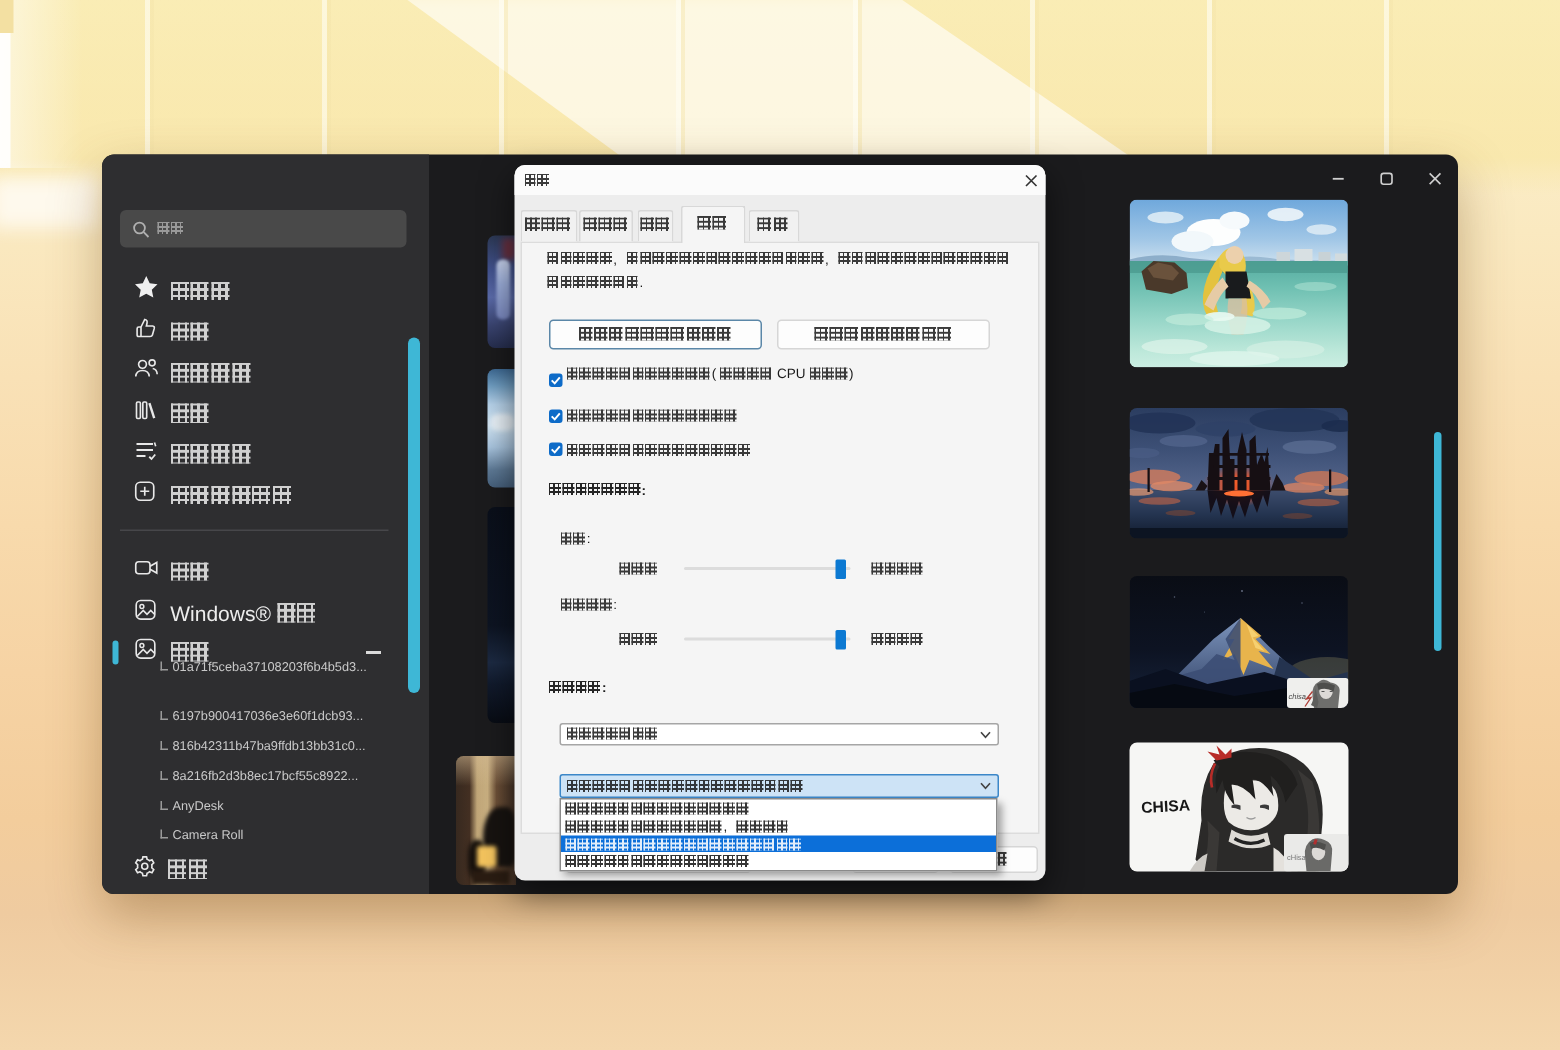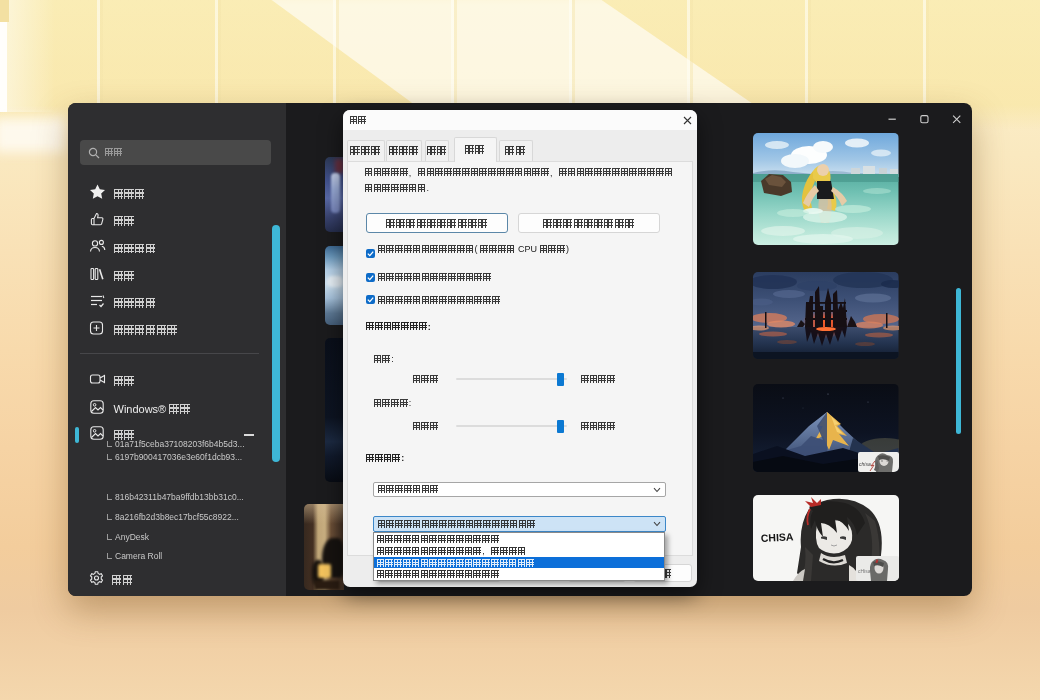--- a/index.html
+++ b/index.html
@@ -17,21 +17,21 @@
 #wedge{position:absolute;left:60px;top:-6px;width:740px;height:122px;
  background:rgba(255,255,255,.62);filter:blur(6px);
  clip-path:polygon(27.5% 0,72% 0,96% 100%,50% 100%)}
 #lstrip{position:absolute;left:0;top:20px;width:7px;height:92px;background:rgba(255,255,255,.9)}
 #lsq{position:absolute;left:0;top:0;width:9px;height:22px;background:#f3e0a2}
 
 #win{position:absolute;left:68px;top:103px;width:904px;height:493px;border-radius:8px;
  background:#1b1b1d;box-shadow:0 14px 34px rgba(110,70,20,.38)}
 #side{position:absolute;left:0;top:0;width:218px;height:493px;background:#2e2e30;border-radius:8px 0 0 8px}
 #search{position:absolute;left:12px;top:37px;width:191px;height:25px;background:#494949;border-radius:4px;color:#a8a8a8}
-.nav{position:absolute;left:45.5px;color:#ededed;font-size:11px;white-space:nowrap;transform:translateY(-50%)}
+.nav{position:absolute;left:45.5px;color:#ededed;font-size:14px;white-space:nowrap;transform:translateY(-50%)}
 .nic{position:absolute;left:21px;transform:translateY(-50%)}
 .sub{position:absolute;left:39px;color:#c9c9c9;font-size:8.5px;white-space:nowrap;transform:translateY(-50%)}
 .sub em{font-style:normal;display:inline-block;width:5px;height:6px;border-left:1px solid #9a9a9a;border-bottom:1px solid #9a9a9a;margin-right:3px}
 #sbar1{position:absolute;left:203.5px;top:122px;width:8.5px;height:237px;background:#3eb7d6;border-radius:4px}
 #sep{position:absolute;left:12px;top:250px;width:179px;height:1px;background:#47474a}
 #actbar{position:absolute;left:7px;top:323.5px;width:4px;height:16px;background:#3eb7d6;border-radius:2px}
 #minus{position:absolute;left:176px;top:330.5px;width:10px;height:2px;background:#dadada}
 #sbar2{position:absolute;left:887.5px;top:184.5px;width:5.5px;height:146px;background:#3eb7d6;border-radius:3px}
 .thumb{position:absolute;border-radius:5px;overflow:hidden}
 
@@ -307,21 +307,21 @@
 <span class="nic" style="top:331.5px"><svg width="16" height="16" viewBox="0 0 16 16">
           <rect x="1.8" y="1.8" width="12.4" height="12.4" rx="3" fill="none" stroke="#e8e8e8" stroke-width="1.1"></rect>
           <circle cx="5.6" cy="5.8" r="1.3" fill="none" stroke="#e8e8e8" stroke-width="1"></circle>
           <path d="M2.5 12.5 L6.5 8.5 L9 11 L11.5 8.5 L14 11" fill="none" stroke="#e8e8e8" stroke-width="1.1"></path>
         </svg></span>
       <span class="nav" style="top:331.5px"><b></b><b></b></span>
 <div id="sep"></div>
       <div id="actbar"></div>
       <div id="minus"></div>
 <span class="sub" style="top:341px"><em></em>01a71f5ceba37108203f6b4b5d3...</span>
-<span class="sub" style="top:354px"><em></em>6197b900417036e3e60f1dcb93...</span>
+<span class="sub" style="top:374px"><em></em>6197b900417036e3e60f1dcb93...</span>
 <span class="sub" style="top:394px"><em></em>816b42311b47ba9ffdb13bb31c0...</span>
 <span class="sub" style="top:414px"><em></em>8a216fb2d3b8ec17bcf55c8922...</span>
 <span class="sub" style="top:433.5px"><em></em>AnyDesk</span>
 <span class="sub" style="top:452.5px"><em></em>Camera Roll</span>
 <span class="nic" style="top:476.5px"><svg width="15" height="15" viewBox="0 0 15 15">
           <path d="M6.3 1.2 L8.7 1.2 L9.1 2.9 A4.8 4.8 0 0 1 10.6 3.8 L12.3 3.2 L13.5 5.3 L12.2 6.5 A4.8 4.8 0 0 1 12.2 8.5 L13.5 9.7 L12.3 11.8 L10.6 11.2 A4.8 4.8 0 0 1 9.1 12.1 L8.7 13.8 L6.3 13.8 L5.9 12.1 A4.8 4.8 0 0 1 4.4 11.2 L2.7 11.8 L1.5 9.7 L2.8 8.5 A4.8 4.8 0 0 1 2.8 6.5 L1.5 5.3 L2.7 3.2 L4.4 3.8 A4.8 4.8 0 0 1 5.9 2.9 Z" fill="none" stroke="#e8e8e8" stroke-width="1.1"></path>
           <circle cx="7.5" cy="7.5" r="2" fill="none" stroke="#e8e8e8" stroke-width="1.1"></circle>
         </svg></span>
       <span class="nav" style="top:476.5px;left:44px"><b></b><b></b></span>
 <div id="sbar1"></div>

